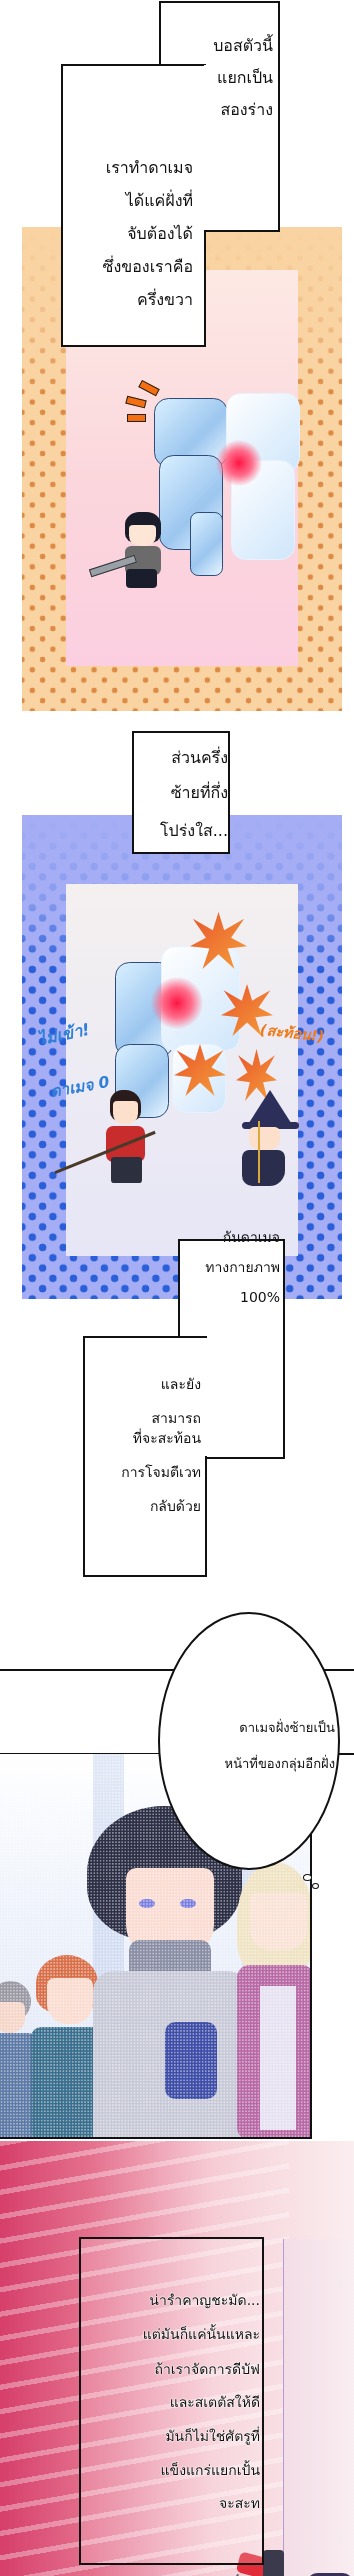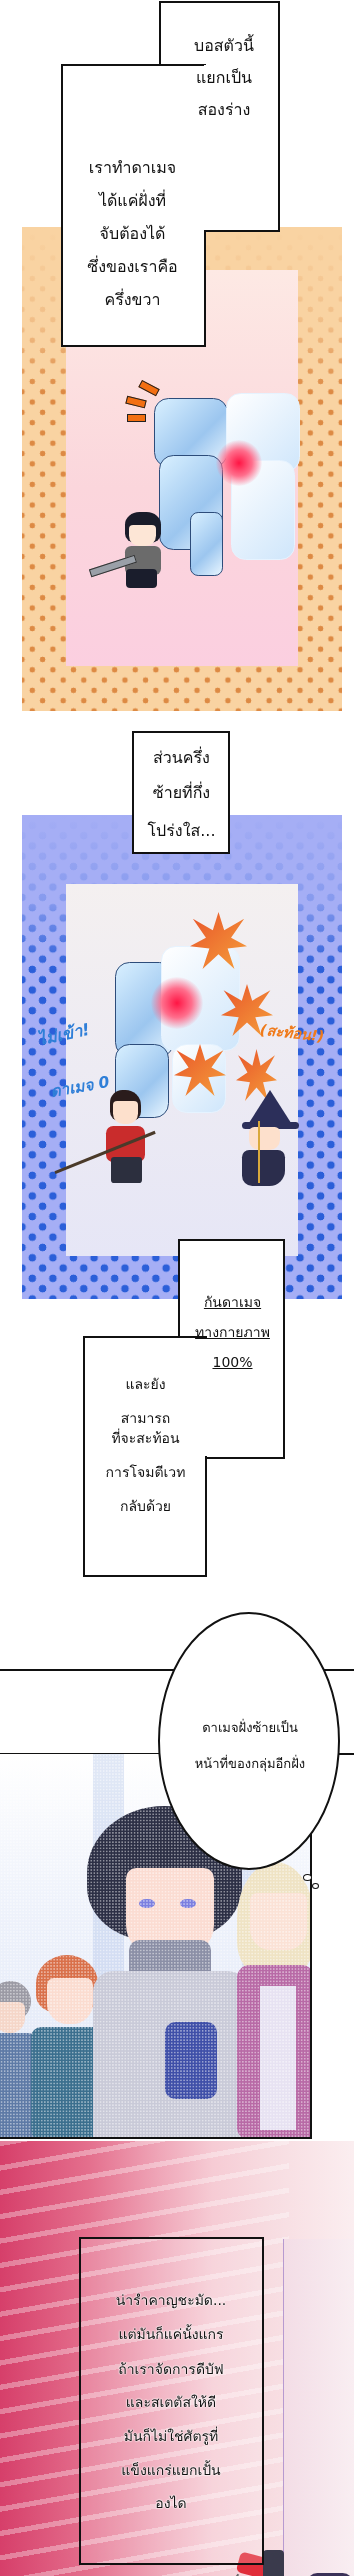--- a/index.html
+++ b/index.html
@@ -1,20 +1,20 @@
 <!DOCTYPE html>
 <html style="font-size:8.2px"><head>
 <meta charset="utf-8">
 <style>
   html, body { margin:0; padding:0; background:#ffffff; }
   body { width:354px; height:3091px; position:relative; overflow:hidden;
          font-family:"DejaVu Sans","Liberation Sans",sans-serif; }
   .abs { position:absolute; }
   .txt { color:#111; font-size:16px; line-height:18.5px; text-align:center; font-weight:500; }
-  .line { display:block; white-space:nowrap; }
+  .line { display:block; white-space:nowrap;text-align:right; }
 
   
   .p1-frame { left:22px; top:227px; width:320px; height:484px;
     background-color:#f9d3a2;
     background-image:radial-gradient(circle, #dd8a44 0 2.6px, transparent 3.1px),
                      radial-gradient(circle, #dd8a44 0 2.6px, transparent 3.1px);
     background-size:20.6px 20.6px; background-position:0 0, 10.3px 10.3px; }
   .p1-fade { left:22px; top:227px; width:320px; height:165px;
     background:linear-gradient(#f9d3a2 0%, rgba(249,211,162,0.7) 60%, rgba(249,211,162,0) 100%); }
   .p1-inner { left:66px; top:270px; width:232px; height:396px;
@@ -173,21 +173,21 @@
 <div class="abs txt" style="left:135px;top:749px;width:93px;">
   <span class="line">ส่วนครึ่ง</span>
   <span class="line" style="margin-top:16px">ซ้ายที่กึ่ง</span>
   <span class="line" style="margin-top:20px">โปร่งใส...</span>
 </div>
 
 <div class="abs nb3a"></div>
 <div class="abs nb3b"></div>
 <div class="abs nb3-join"></div>
 <div class="abs nb3-bottom-r"></div>
-<div class="abs txt" style="left:185px;top:1293px;width:95px;font-size:14px;text-decoration:underline;">
+<div class="abs txt" style="left:185px;top:1228px;width:95px;font-size:14px;">
   <span class="line">กันดาเมจ</span>
   <span class="line" style="margin-top:11.3px">ทางกายภาพ</span>
   <span class="line" style="margin-top:11.3px">100%</span>
 </div>
 <div class="abs txt" style="left:90px;top:1375px;width:111px;font-size:14px;">
   <span class="line">และยัง</span>
   <span class="line" style="margin-top:15.5px">สามารถ</span>
   <span class="line" style="margin-top:1px">ที่จะสะท้อน</span>
   <span class="line" style="margin-top:15.5px">การโจมตีเวท</span>
   <span class="line" style="margin-top:15.5px">กลับด้วย</span>
@@ -250,20 +250,20 @@
   <div class="blob" style="left:5.2px;top:20.6px;width:2.1px;height:36px;background:#666;transform:rotate(35deg);"></div>
 </div>
 <div class="abs" style="left:258px;top:2568px;width:98px;height:62px;">
 
   <div class="blob" style="left:49px;top:5.2px;width:46px;height:52px;background:#3a3158;border-radius:10.3px;"></div>
 </div>
 
 <div class="abs nb5"></div>
 <div class="abs txt nb5-txt">
   <span class="line">น่ารำคาญชะมัด...</span>
-  <span class="line" style="margin-top:7.7px">แต่มันก็แค่นั้งแกร</span>
+  <span class="line" style="margin-top:7.7px">แต่มันก็แค่นั้นแหละ</span>
   <span class="line" style="margin-top:9px">ถ้าเราจัดการดีบัฟ</span>
   <span class="line" style="margin-top:7.7px">และสเตตัสให้ดี</span>
   <span class="line" style="margin-top:7.7px">มันก็ไม่ใช่ศัตรูที่</span>
   <span class="line" style="margin-top:7.7px">แข็งแกร่แยกเปั้น</span>
-  <span class="line" style="margin-top:7.7px">องได</span>
+  <span class="line" style="margin-top:7.7px">จะสะท</span>
 </div>
 
 
 </body></html>

